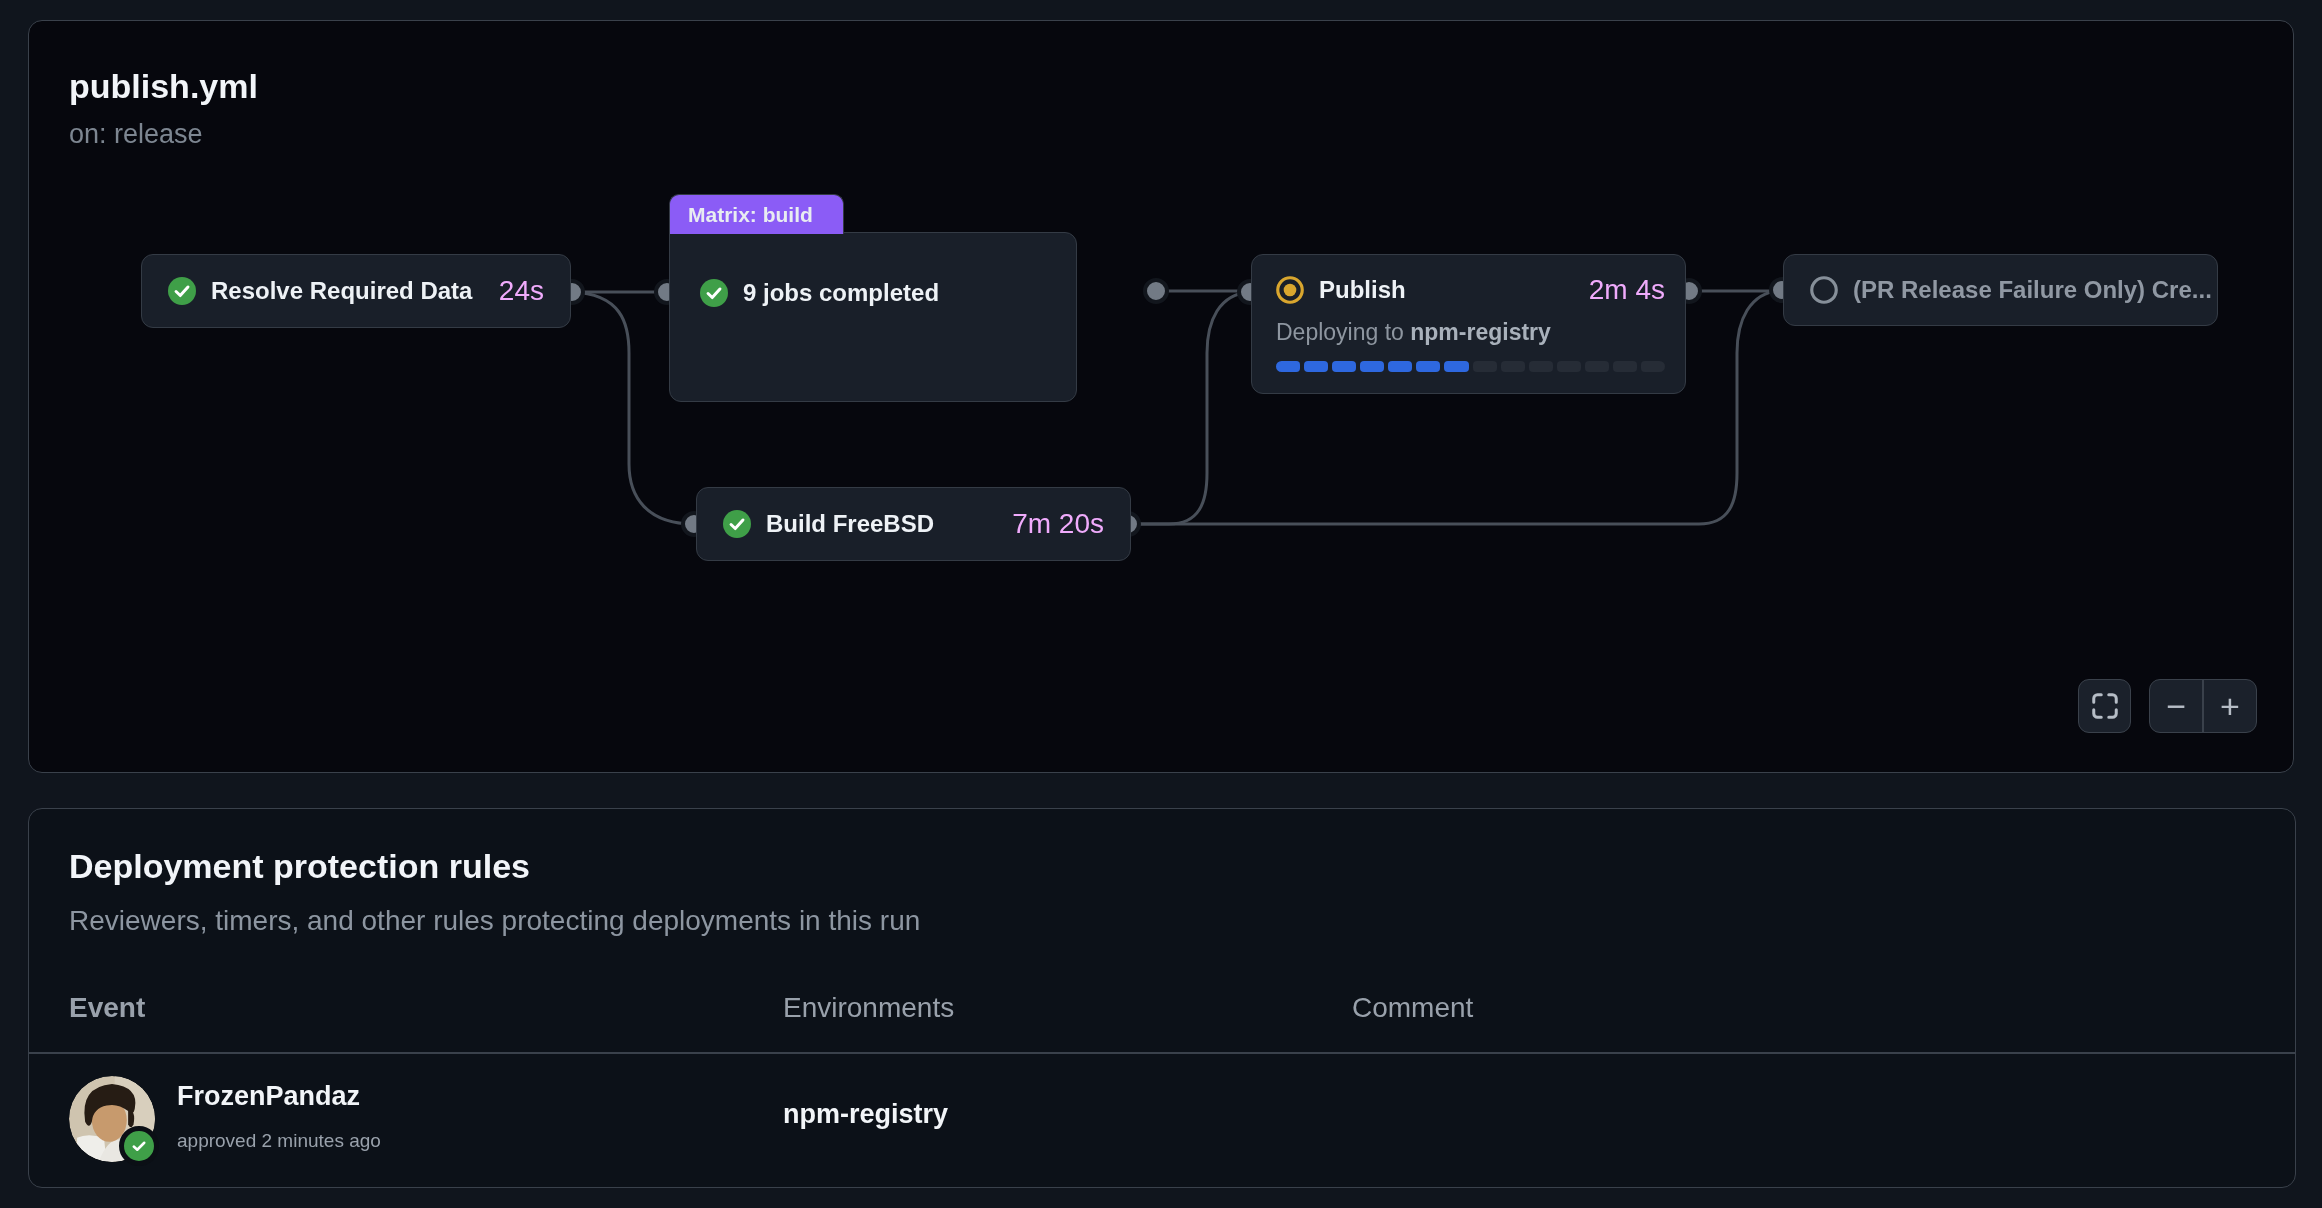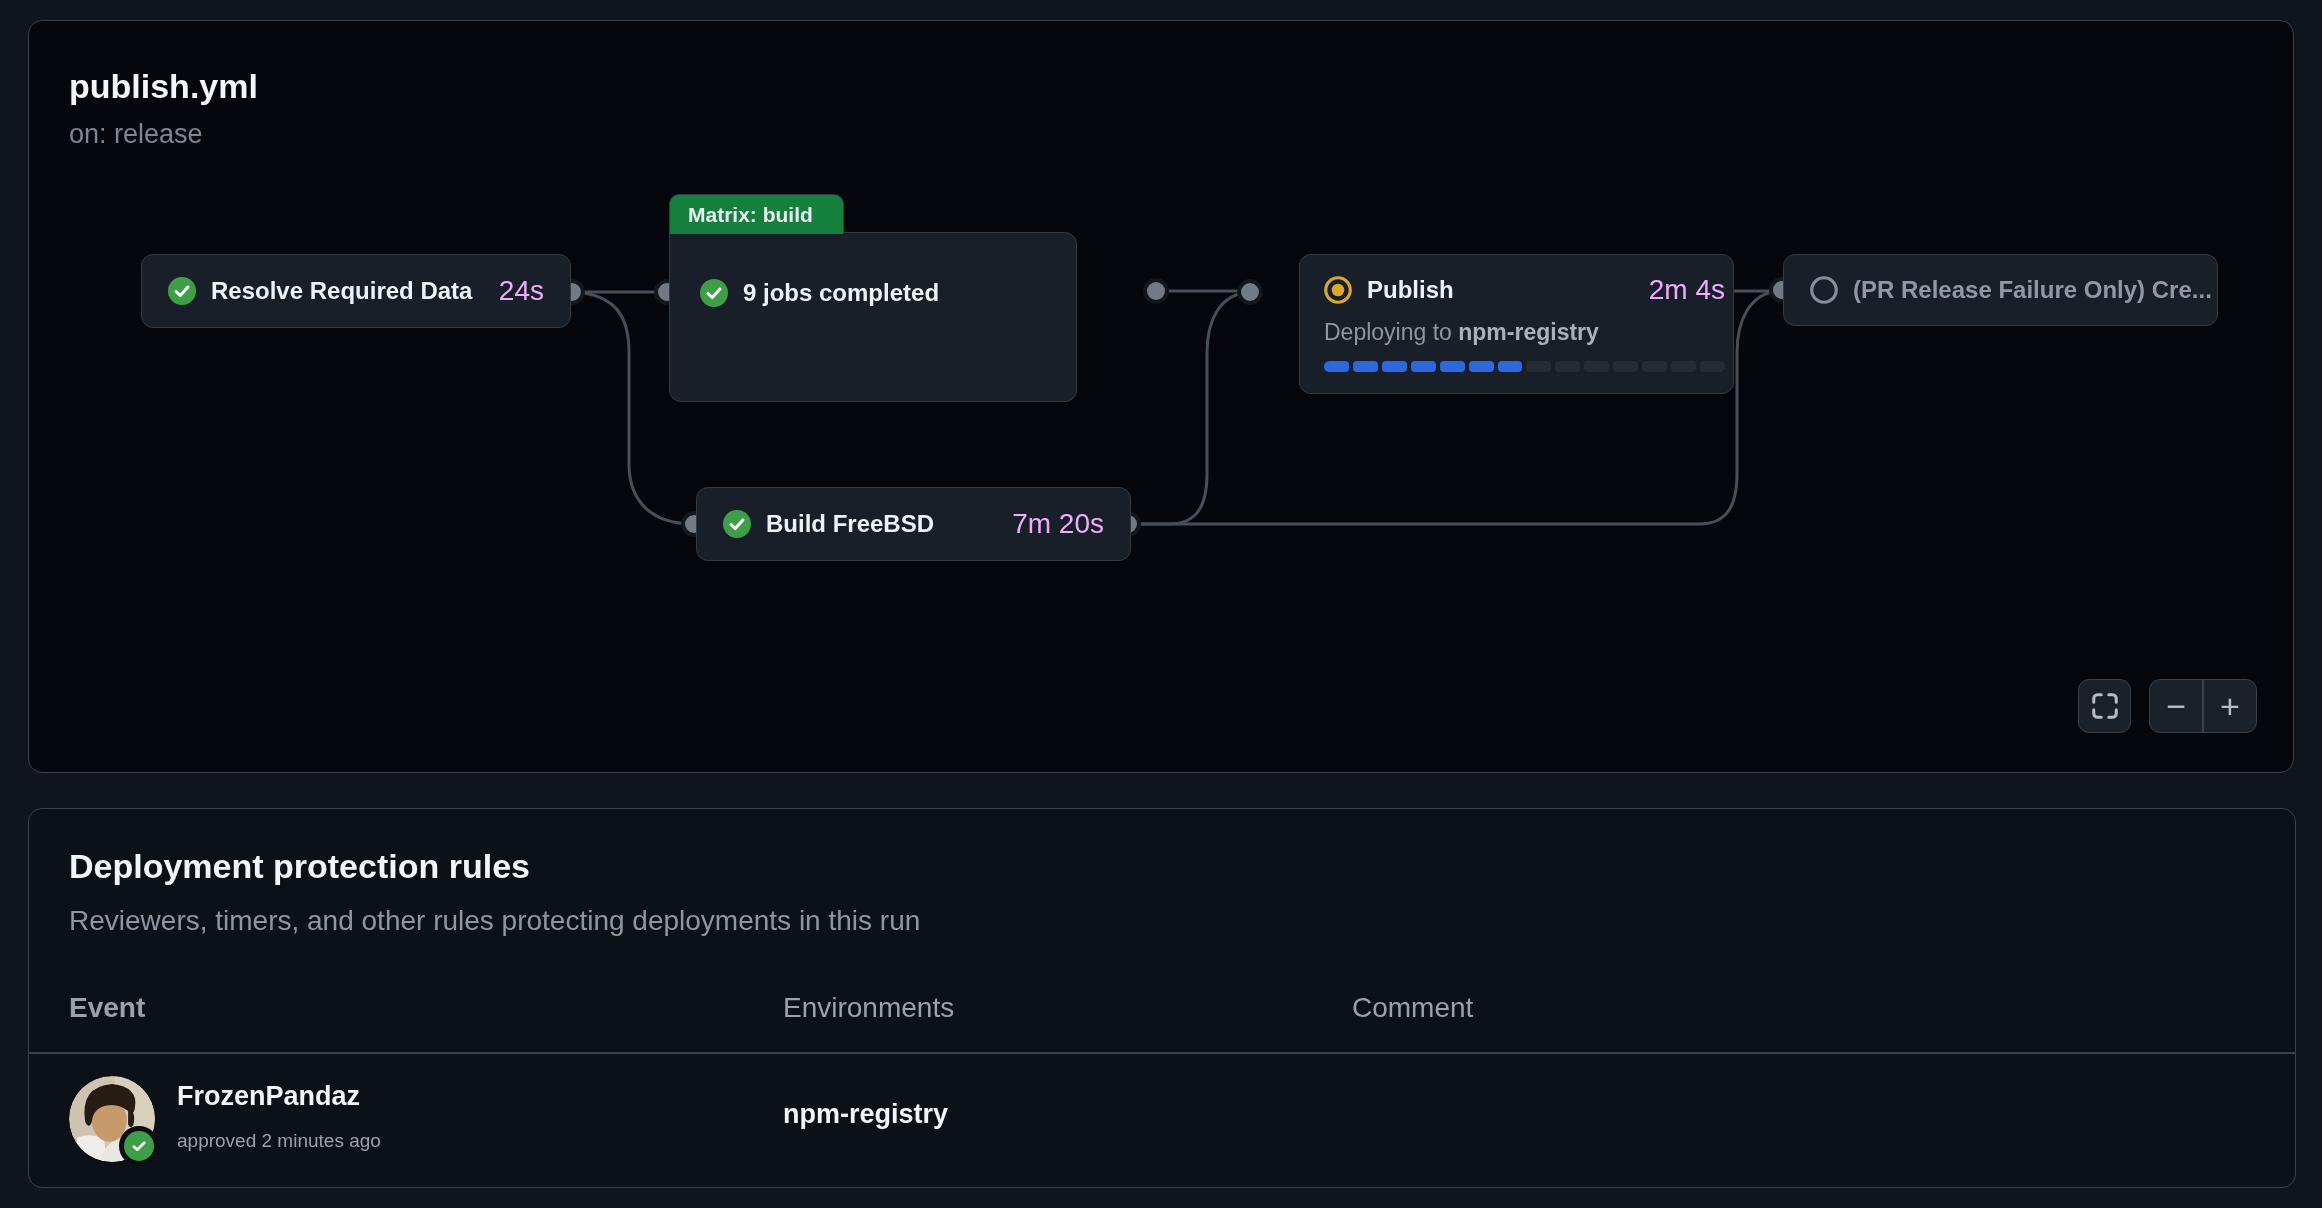--- a/index.html
+++ b/index.html
@@ -29,38 +29,37 @@
   .status-icon { width:28px; height:28px; margin-right:15px; flex:none; }
 
   #node-resolve { left:112px; top:233px; width:430px; height:74px; }
   #node-freebsd { left:667px; top:466px; width:435px; height:74px; }
   #node-pr { left:1754px; top:233px; width:435px; height:72px; }
   #node-pr .node-title { color:#9098a3; font-weight:600; }
 
   
   #matrix-tab {
     position:absolute; left:640px; top:173px; width:175px; height:40px;
-    background:#15803d; border:1.5px solid #343b45; border-bottom:none;
+    background:#8b5cf6; border:1.5px solid #343b45; border-bottom:none;
     border-radius:10px 10px 0 0; display:flex; align-items:center; padding:0 18px;
     font-size:21px; font-weight:700; color:#e8ecf1; z-index:2;
   }
   #matrix-body {
     position:absolute; left:640px; top:211px; width:408px; height:170px;
     background:#191f29; border:1.5px solid #343b45;
     border-radius:0 12px 12px 12px; padding:44px 30px 0 30px; z-index:1;
   }
   .matrix-row { display:flex; align-items:center; height:32px; }
   .matrix-link { margin-top:22px; font-size:23px; color:#8e96a0; cursor:pointer; }
 
   
   #node-publish {
     left:1222px; top:233px; width:435px; height:140px;
     flex-direction:column; align-items:stretch; justify-content:flex-start;
-    padding:19px 8px 0 24px;
-    margin-left:48px;
+    padding:19px 20px 0 24px;
   }
   .publish-row1 { display:flex; align-items:center; height:32px; }
   .publish-row2 { margin-top:13px; font-size:23px; color:#8e96a0; }
   .publish-row2 b { color:#a9b1bb; font-weight:700; }
   #publish-progress { display:flex; gap:4px; margin-top:15px; height:11px; }
   #publish-progress .seg { flex:1; background:#262c36; border-radius:4px; }
   #publish-progress .seg:first-child { border-radius:6px 4px 4px 6px; }
   #publish-progress .seg:last-child { border-radius:4px 6px 6px 4px; }
   #publish-progress .seg.fill { background:#2e68df; }
 

